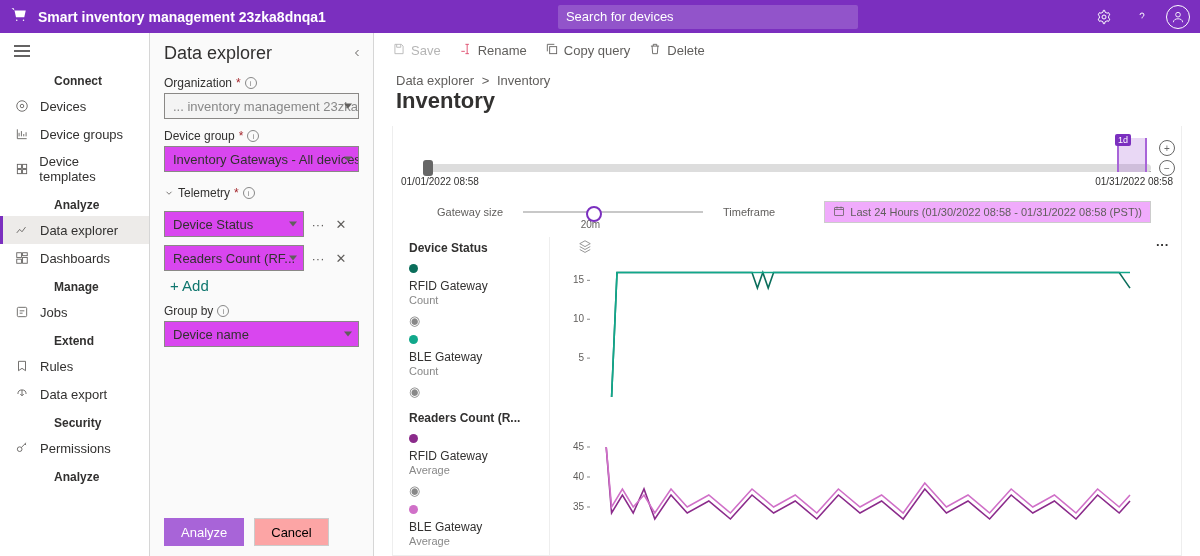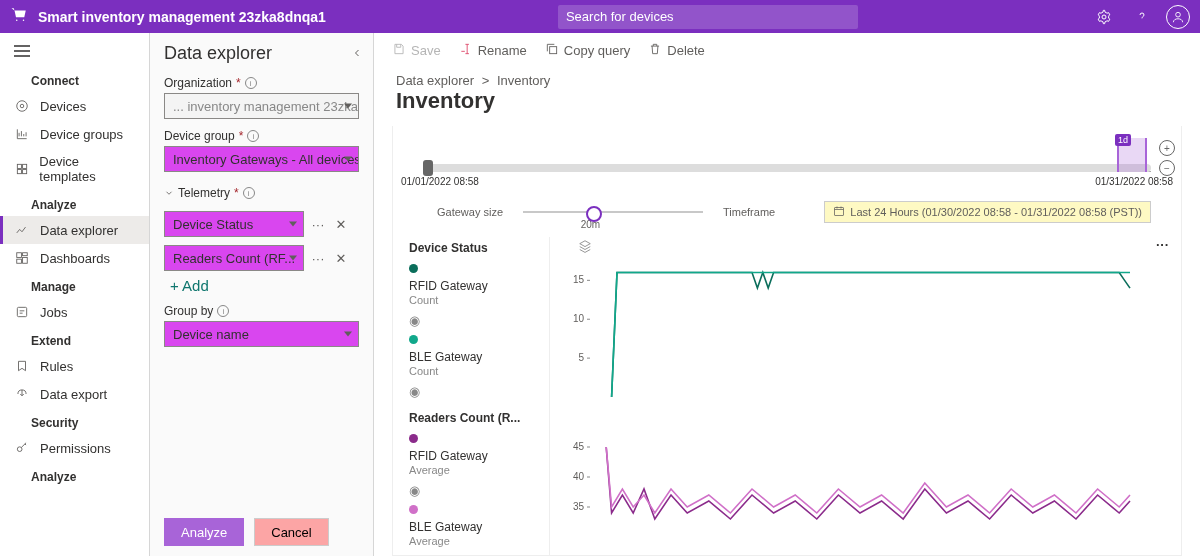--- a/index.html
+++ b/index.html
@@ -25,21 +25,21 @@
   .topbar .top-icon svg { stroke:#fff; fill:none; }
   .avatar { width:24px; height:24px; border:1px solid #fff; border-radius:50%; display:flex; align-items:center; justify-content:center; }
   .avatar svg { stroke:#fff; fill:none; }
 
   
   .shell { display:flex; height:calc(556px - 33px); }
 
   
   .leftnav { width:150px; border-right:1px solid var(--border); padding:8px 0; overflow:hidden; }
   .hamburger { padding:4px 14px 6px; }
-  .nav-heading { font-size:12px; font-weight:600; padding:8px 31px 4px; color:#323130; }
+  .nav-heading { font-size:12px; font-weight:600; padding:8px 31px 4px; color:#323130;margin-left:23px; }
   .nav-item { display:flex; align-items:center; gap:10px; padding:6px 14px; font-size:13px; color:#323130; cursor:pointer; }
   .nav-item .nav-icon { width:16px; height:16px; display:flex; align-items:center; justify-content:center; }
   .nav-item .nav-icon svg { stroke:#605e5c; fill:none; }
   .nav-item.selected { background:var(--hover); position:relative; }
   .nav-item.selected::before { content:""; position:absolute; left:0; top:0; bottom:0; width:3px; background:var(--purple); }
 
   
   .midpanel { width:224px; background:#fafafa; border-right:1px solid var(--border); padding:10px 14px; position:relative; display:flex; flex-direction:column; }
   .midpanel h2 { font-size:18px; font-weight:400; margin-bottom:2px; }
   .chevron-collapse { position:absolute; right:10px; top:14px; cursor:pointer; }
@@ -80,21 +80,21 @@
   .brush-handle-l { position:absolute; left:0; top:22px; width:10px; height:16px; background:#666; border-radius:3px; }
   .brush-sel { position:absolute; right:4px; top:0; width:30px; bottom:2px; background:rgba(168,100,216,0.25); border-left:2px solid var(--purple-light); border-right:2px solid var(--purple-light); }
   .brush-flag { position:absolute; right:20px; top:-4px; background:var(--purple); color:#fff; font-size:9px; padding:1px 3px; border-radius:2px; }
   .zoom-icons { position:absolute; right:6px; top:14px; display:flex; flex-direction:column; gap:4px; }
   .zoom-icons div { width:16px;height:16px;border:1px solid #666;border-radius:50%;display:flex;align-items:center;justify-content:center;font-size:10px;color:#666;cursor:pointer;}
   
   .interval-row { display:flex; align-items:center; gap:20px; padding:0 30px 6px 44px; font-size:11px; color:#605e5c; }
   .interval-row .slider { flex:0 0 180px; height:2px; background:#c8c8c8; position:relative; }
   .interval-row .slider::after { content:""; position:absolute; left:35%; top:-5px; width:12px; height:12px; border:2px solid var(--purple); border-radius:50%; background:#fff; }
   .interval-row .slider-val { font-size:10px; color:#605e5c; position:absolute; left:32%; top:8px; }
-  .timeframe-box { margin-left:auto; border:1px solid #ccc; padding:3px 8px; font-size:11px; display:flex; align-items:center; gap:5px; background:#fef9c3; }
+  .timeframe-box { margin-left:auto; border:1px solid #ccc; padding:3px 8px; font-size:11px; display:flex; align-items:center; gap:5px; background:#f0abfc; }
 
   
   .chart-row { display:flex; padding:8px 8px 0 16px; }
   .legend-col { width:140px; font-size:12px; }
   .legend-title { font-weight:600; margin:4px 0 4px; color:#323130; }
   .legend-item { display:flex; align-items:flex-start; gap:6px; padding:2px 0; position:relative;flex-direction:column; }
   .legend-dot { width:9px; height:9px; border-radius:50%; margin-top:3px; flex:0 0 auto; }
   .legend-text { flex:1; }
   .legend-sub { color:#888; font-size:11px; }
   .eye { color:#888; font-size:13px; flex:0 0 auto; cursor:pointer; padding-right:6px; }

